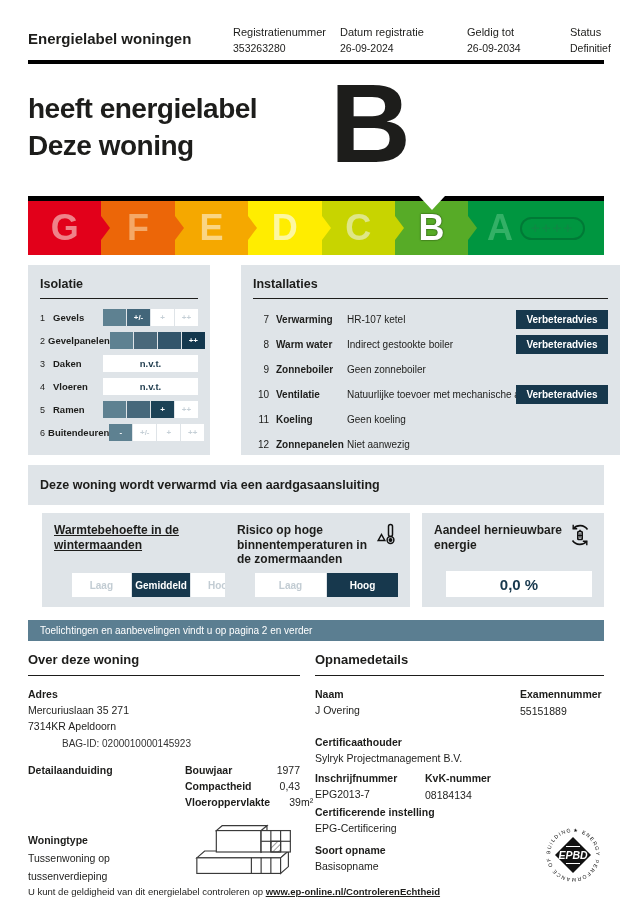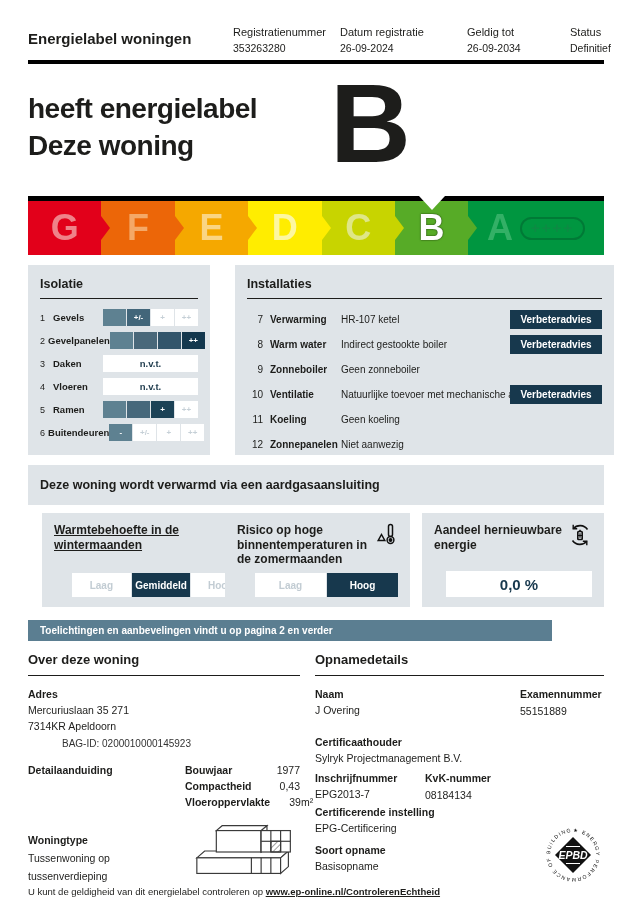--- a/index.html
+++ b/index.html
@@ -28,21 +28,21 @@
   .seg-letter.active { color:#fff; text-shadow:0 0 2px rgba(0,0,0,.55), 0 0 1px rgba(0,0,0,.55); }
   .chev { position:absolute; right:-9px; top:50%; transform:translateY(-50%); width:0; height:0;
           border-top:12px solid transparent; border-bottom:12px solid transparent; border-left:9px solid #000; z-index:2; }
   .a-badge { border:2.5px solid #007a36; color:#0d8a44; border-radius:12px; padding:0 9px 2px;
              font-size:15px; font-weight:bold; letter-spacing:2px; line-height:17px; }
   .notch { position:absolute; left:391px; top:0; width:0; height:0;
            border-left:13px solid transparent; border-right:13px solid transparent; border-top:14px solid #fff; z-index:3; }
   
   .panel { position:absolute; top:265px; height:190px; background:#dfe4e8; padding:12px; }
   .panel-isolatie { left:28px; width:182px; }
-  .panel-installaties { left:235px; width:379px; }
+  .panel-installaties { left:241px; width:379px; }
   .panel h2 { font-size:12.5px; font-weight:bold; padding-bottom:7px; border-bottom:1.5px solid #1d1d1b; }
   .rows { display:flex; flex-direction:column; gap:6px; margin-top:10px; }
   
   .iso-row { display:flex; align-items:center; height:17px; }
   .iso-num { width:10px; font-size:9px; }
   .iso-label { flex:1; font-size:9.5px; font-weight:bold; padding-left:3px; }
   .iso-cells { display:flex; gap:1px; }
   .iso-cell { width:23px; height:17px; display:flex; align-items:center; justify-content:center;
               font-size:8px; font-weight:bold; color:#fff; }
   .iso-cell.empty { background:#fff; color:#c6d0d7; }
@@ -66,22 +66,22 @@
   .ibox-3 { left:422px; width:182px; }
   .ibox-title { font-size:12px; font-weight:bold; line-height:14.5px; padding-right:28px; }
   .ibox-icon { position:absolute; right:11px; top:9px; }
   .opt-control { position:absolute; left:12px; right:12px; bottom:10px; height:24px; display:flex; gap:1px;margin-left:18px; }
   .opt { flex:1; display:flex; align-items:center; justify-content:center; background:#fff;
          font-size:10px; font-weight:bold; color:#c2ccd3; }
   .opt.active { background:#17384d; color:#fff; }
   .value-box { position:absolute; left:24px; right:12px; bottom:10px; height:26px; background:#fff;
                display:flex; align-items:center; justify-content:center; font-size:15px; font-weight:bold; color:#17384d;margin-top:40px; }
   
-  .note-bar { position:absolute; left:28px; top:620px; width:524px; height:21px; background:#5b7e91;
-              color:#fff; font-size:10px; font-weight:bold; display:flex; align-items:center; padding:0 12px; }
+  .note-bar { position:absolute; left:28px; top:620px; width:576px; height:21px; background:#5b7e91;
+              color:#fff; font-size:10px; font-weight:normal; display:flex; align-items:center; padding:0 12px; }
   
   .bcol { position:absolute; top:652px; }
   .bcol-left { left:28px; width:272px; height:235px; }
   .bcol-right { left:315px; width:289px; height:235px; }
   .bcol h2 { font-size:13px; font-weight:bold; padding-bottom:8px; border-bottom:1.5px solid #1d1d1b; }
   .lbl { font-size:10.5px; font-weight:bold; }
   .val { font-size:10.5px; }
   .abs { position:absolute; }
   .bag { font-size:10px; color:#333;margin-left:34px; }
   .facts { position:absolute; left:157px; top:112px; width:115px; }

